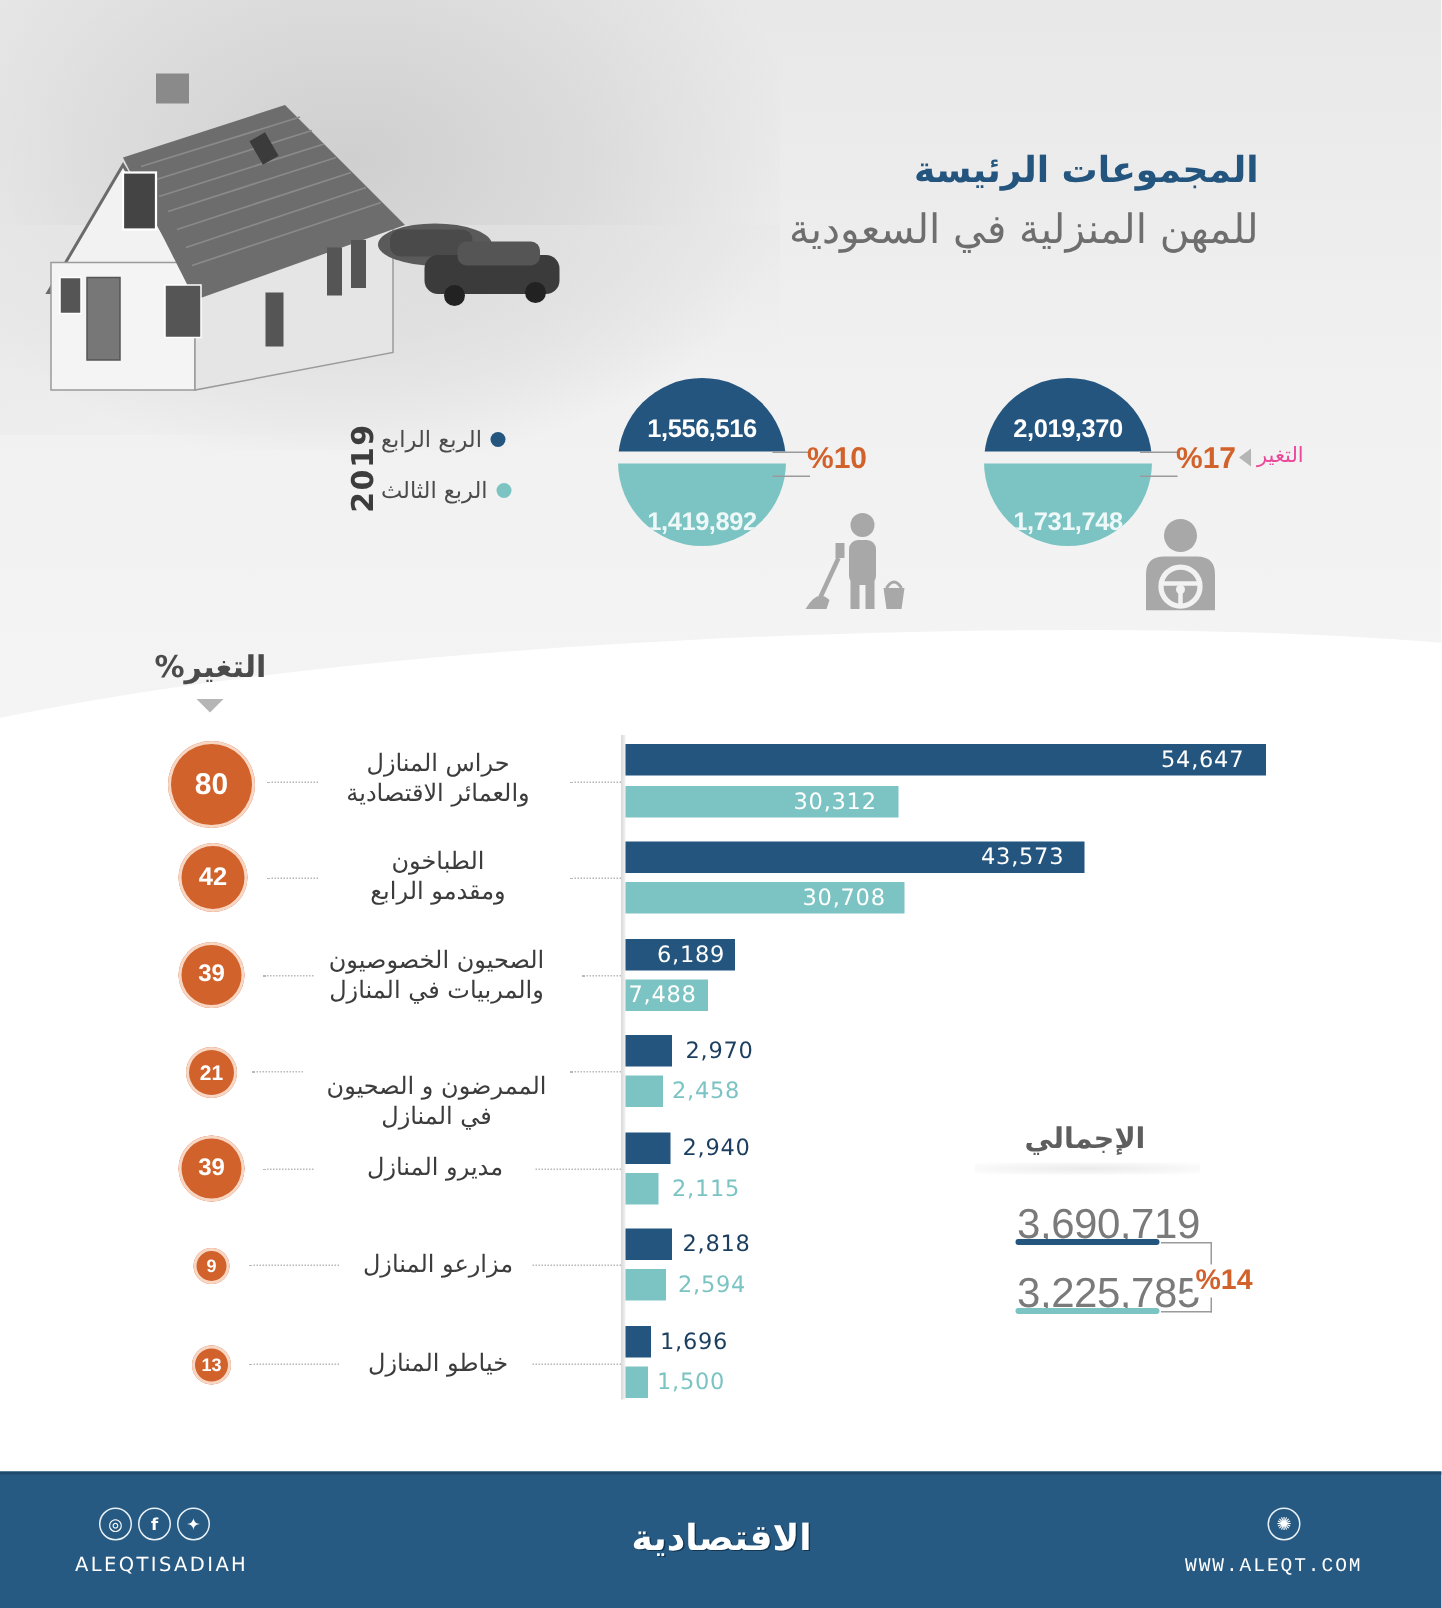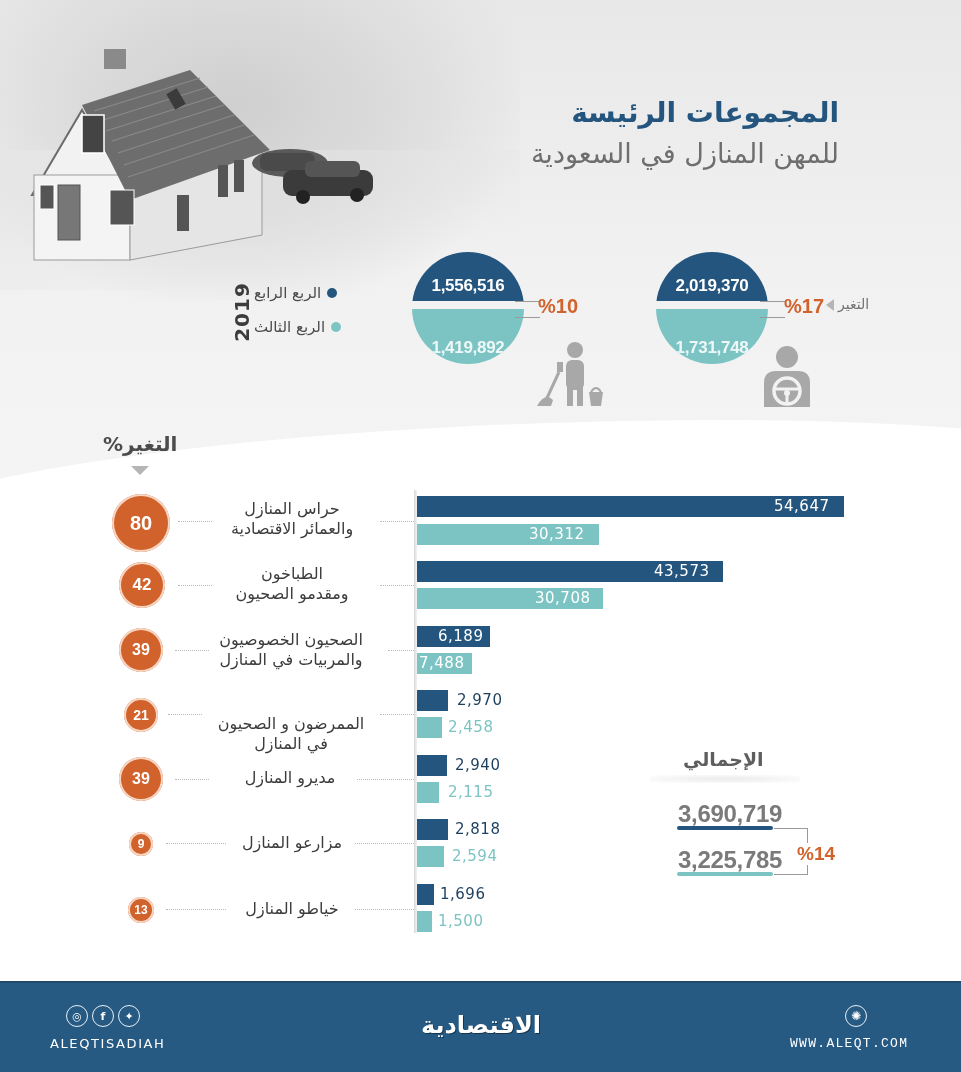--- a/index.html
+++ b/index.html
@@ -26,21 +26,21 @@
   }
 
   
   .house { position: absolute; left: 12px; top: 45px; width: 260px; height: 220px; }
   .house svg { width: 100%; height: 100%; }
   .cars { position: absolute; left: 245px; top: 135px; width: 140px; height: 75px; }
   .cars svg { width: 100%; height: 100%; }
 
   
   .title-block { position: absolute; right: 122px; top: 92px; text-align: right; direction: rtl; }
-  .title-main { font-family: "DejaVu Sans", sans-serif; font-weight: 700; font-size: 28px; color: #24557e; line-height: 42px; }
+  .title-main { font-family: "DejaVu Sans", sans-serif; font-weight: 700; font-size: 24px; color: #24557e; line-height: 42px; }
   .title-sub { font-family: "DejaVu Sans", sans-serif; font-size: 27px; color: #6e6e6e; line-height: 40px; }
 
   
   .legend { position: absolute; left: 222px; top: 280px; }
   .legend-year { position: absolute; left: 0; top: 0; width: 28px; height: 60px; }
   .legend-year span {
     position: absolute; left: -10px; top: 20px; transform: rotate(-90deg);
     font-weight: 700; font-size: 20px; color: #3c3c3c; letter-spacing: 1px; white-space: nowrap;
   }
   .legend-item { position: absolute; left: 32px; white-space: nowrap; direction: rtl; font-size: 15px; color: #4b4b4b; display: flex; align-items: center; gap: 6px; }
@@ -48,21 +48,21 @@
 
   .summary-card { position: absolute; }
   .circle { position: absolute; width: 112px; height: 112px; border-radius: 50%; overflow: hidden; }
   .circle .top { position: absolute; left: 0; top: 0; width: 100%; height: 49px; background: #24557e; }
   .circle .bottom { position: absolute; left: 0; top: 57px; width: 100%; height: 55px; background: #7cc4c3; }
   .circle .val { position: absolute; width: 100%; text-align: center; color: #ffffff; font-weight: 700; font-size: 17px; font-family: "Liberation Sans Narrow", "Liberation Sans", sans-serif; letter-spacing: -0.3px; }
   .circle .val.q4 { top: 24px; }
   .circle .val.q3 { top: 62px; color: #eef8f8; margin-top: 24px; }
   .bracket { position: absolute; border-top: 1px solid #9a9a9a; height: 0; }
   .pct { position: absolute; color: #d2622b; font-weight: 700; font-size: 20px; font-family: "Liberation Sans", sans-serif; }
-  .change-label { position: absolute; font-size: 14px; color: #737373; direction: rtl; white-space: nowrap; text-align: center; }
+  .change-label { position: absolute; font-size: 14px; color: #ec4899; direction: rtl; white-space: nowrap; text-align: center; }
   .tri-left { position: absolute; width: 0; height: 0; border-top: 6px solid transparent; border-bottom: 6px solid transparent; border-right: 8px solid #b5b5b5; }
   .group-icon { position: absolute; }
 
   
   .chg-header { position: absolute; left: 103px; top: 432px; font-weight: 700; font-size: 20px; color: #4b4b4b; direction: rtl; white-space: nowrap; }
   .chg-tri { position: absolute; left: 131px; top: 466px; width: 0; height: 0; border-left: 9px solid transparent; border-right: 9px solid transparent; border-top: 9px solid #b5b5b5; }
 
   .axis-line { position: absolute; left: 414px; top: 490px; width: 3px; height: 443px; background: linear-gradient(90deg, #d8d8d8, #f2f2f2); }
 
   .row { position: absolute; left: 0; width: 961px; }
@@ -74,21 +74,21 @@
   .bar.q4 { background: #24557e; }
   .bar.q3 { background: #7cc4c3; }
   .bar-val { position: absolute; font-family: "DejaVu Sans", sans-serif; font-size: 15px; line-height: 21px; letter-spacing: 0.5px; white-space: nowrap; }
   .bar-val.in { color: #ffffff; }
   .bar-val.out-q4 { color: #1d3f5f; }
   .bar-val.out-q3 { color: #7cc4c3; }
 
   
   .totals-label { position: absolute; left: 683px; top: 748px; font-weight: 700; font-size: 19px; color: #5e5e5e; direction: rtl; white-space: nowrap; }
   .totals-shadow { position: absolute; left: 650px; top: 775px; width: 150px; height: 8px; background: radial-gradient(ellipse at center, rgba(0,0,0,0.08), rgba(0,0,0,0)); }
-  .total-val { position: absolute; font-family: "Liberation Sans", sans-serif; font-weight: 700; font-size: 24px; color: #7a7a7a; letter-spacing: -0.3px; }
+  .total-val { position: absolute; font-family: "Liberation Sans", sans-serif; font-weight: 400; font-size: 28px; color: #7a7a7a; letter-spacing: -0.3px; }
   .total-line { position: absolute; height: 4px; border-radius: 2px; }
   .total-bracket { position: absolute; left: 774px; top: 828px; width: 34px; height: 47px; border-top: 1px solid #9a9a9a; border-right: 1px solid #9a9a9a; border-bottom: 1px solid #9a9a9a; }
   .total-pct { position: absolute; left: 795px; top: 843px; color: #d2622b; font-weight: 700; font-size: 19px; font-family: "Liberation Sans", sans-serif; background: #fff; padding: 0 2px; }
 
   
   .footer { position: absolute; left: 0; top: 981px; width: 961px; height: 91px; background: #275a82; border-top: 2px solid #1f4a6c; }
   .social { position: absolute; left: 66px; top: 22px; display: flex; gap: 4px; }
   .social .ic { width: 22px; height: 22px; border: 1.5px solid #e8f0f6; border-radius: 50%; color: #fff; font-size: 11px; font-weight: 700; display: flex; align-items: center; justify-content: center; font-family: "DejaVu Sans", sans-serif; }
   .handle { position: absolute; left: 50px; top: 53px; color: #ffffff; font-size: 13px; letter-spacing: 1.6px; font-family: "DejaVu Sans", sans-serif; }
   .logo { position: absolute; left: 420px; top: 28px; width: 122px; text-align: center; color: #ffffff; font-weight: 700; font-size: 24px; direction: rtl; font-family: "DejaVu Sans", sans-serif; text-shadow: 1px 1px 0 #123550; }
@@ -136,21 +136,21 @@
     <rect x="15" y="18" width="55" height="18" rx="7" fill="#4a4a4a"></rect>
     <rect x="38" y="35" width="90" height="26" rx="9" fill="#3b3b3b"></rect>
     <rect x="60" y="26" width="55" height="16" rx="6" fill="#555"></rect>
     <circle cx="58" cy="62" r="7" fill="#222"></circle>
       <circle cx="112" cy="60" r="7" fill="#222"></circle>
   </svg>
 </div>
 
 <div class="title-block">
   <div class="title-main">المجموعات الرئيسة</div>
-  <div class="title-sub">للمهن المنازل في السعودية</div>
+  <div class="title-sub">للمهن المنزلية في السعودية</div>
 </div>
 
 <div class="legend">
   <div class="legend-year">
       <span>2019</span>
     </div>
   <div class="legend-item" style="top:4px;">
     <span class="dot" style="background:#24557e;"></span>
     <span>الربع الرابع</span>
   </div>
@@ -228,21 +228,21 @@
   <div class="bar-val in" style="left:774px;top:496px;">54,647</div>
   <div class="bar q3" style="top:524px;width:182px;"></div>
   <div class="bar-val in" style="left:529px;top:524px;">30,312</div>
 </div>
 
 <div class="row" style="top:0;">
   <div class="badge" style="left:119px;top:562px;width:46px;height:46px;line-height:46px;font-size:17px;">42</div>
   <div class="dots-left" style="left:178px;top:585px;"></div>
   <div class="cat-label" style="left:212px;top:564px;width:160px;">
     <div>الطباخون</div>
-    <div>ومقدمو الصحيون</div>
+    <div>ومقدمو الرابع</div>
   </div>
   <div class="dots-right" style="left:380px;top:585px;"></div>
   <div class="bar q4" style="top:561px;width:306px;"></div>
   <div class="bar-val in" style="left:654px;top:561px;">43,573</div>
   <div class="bar q3" style="top:588px;width:186px;"></div>
   <div class="bar-val in" style="left:535px;top:588px;">30,708</div>
 </div>
 
 <div class="row" style="top:0;">
   <div class="badge" style="left:119px;top:628px;width:44px;height:44px;line-height:44px;font-size:16px;">39</div>

